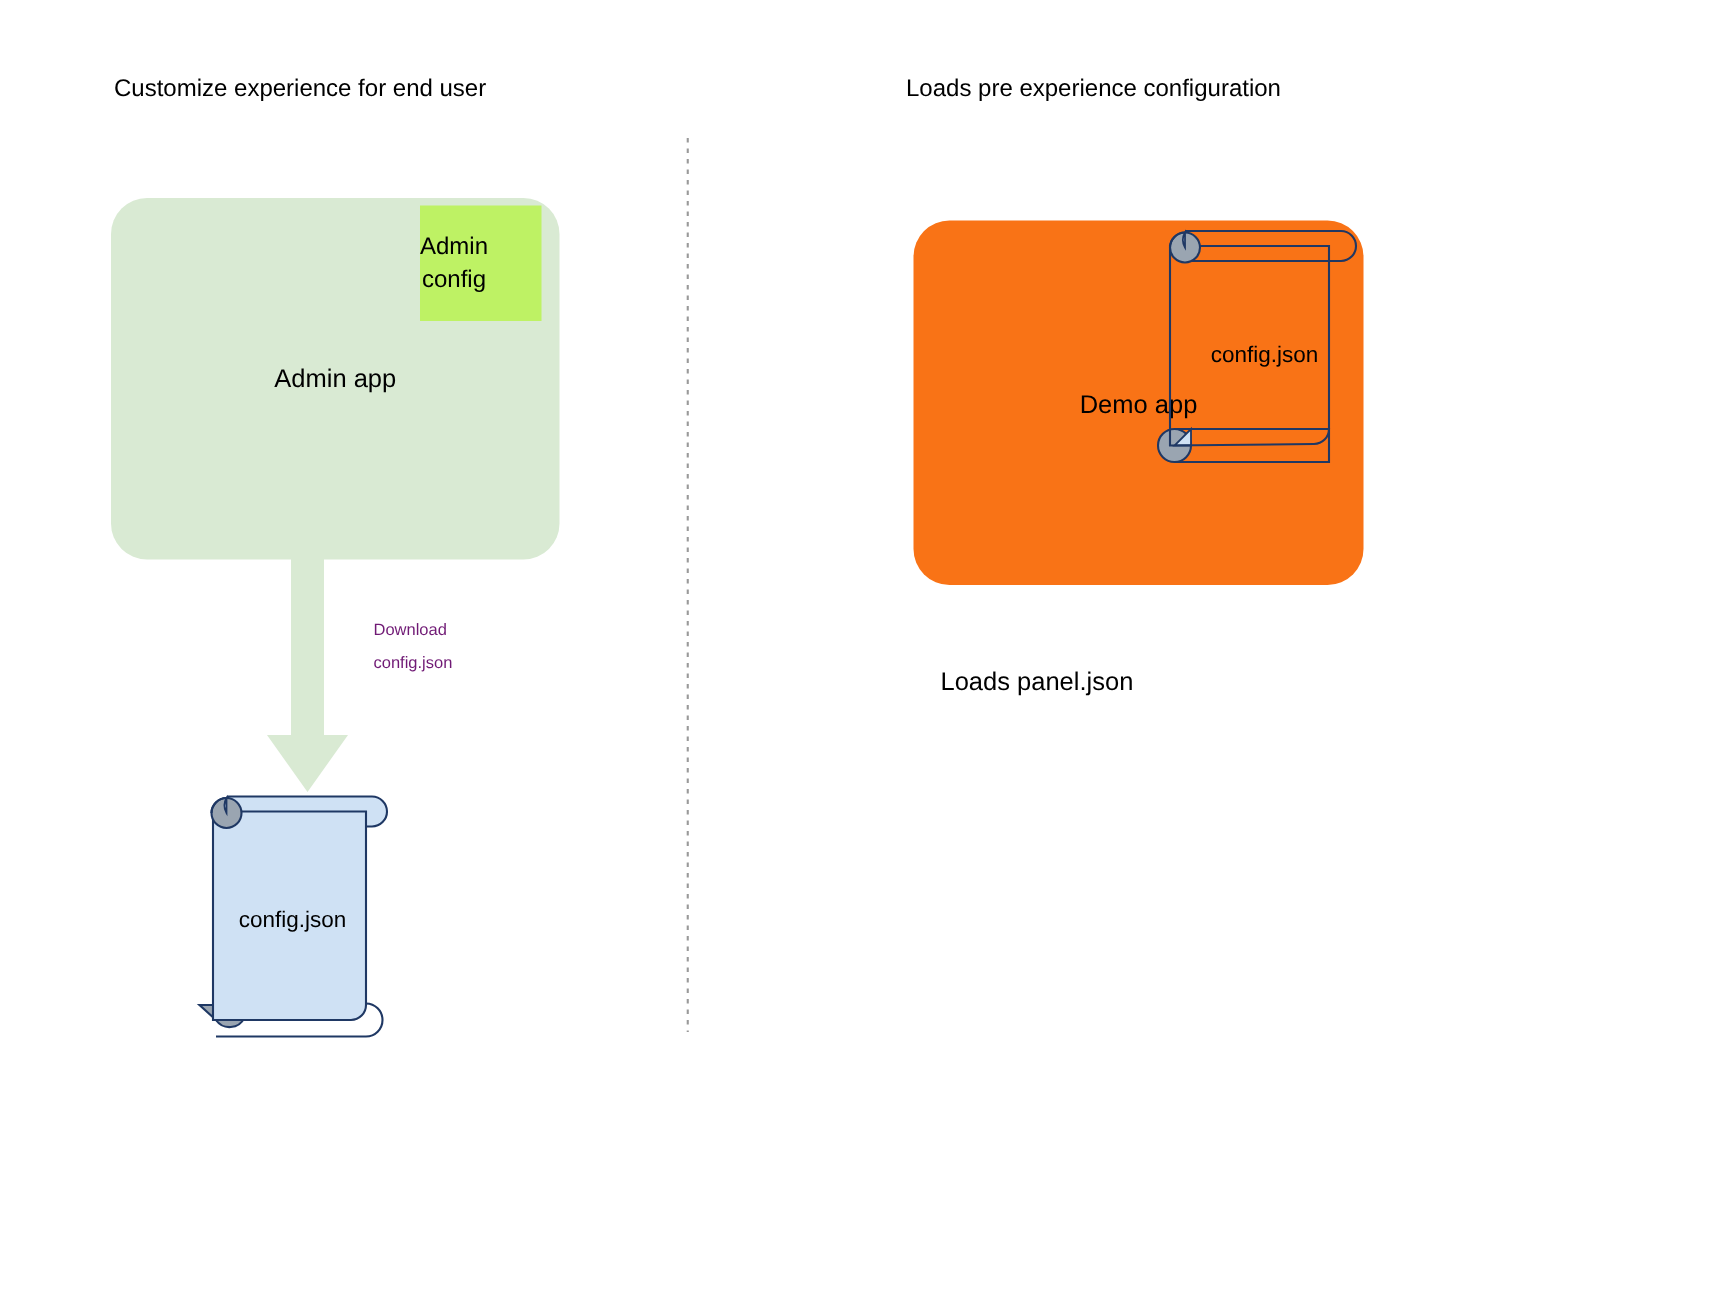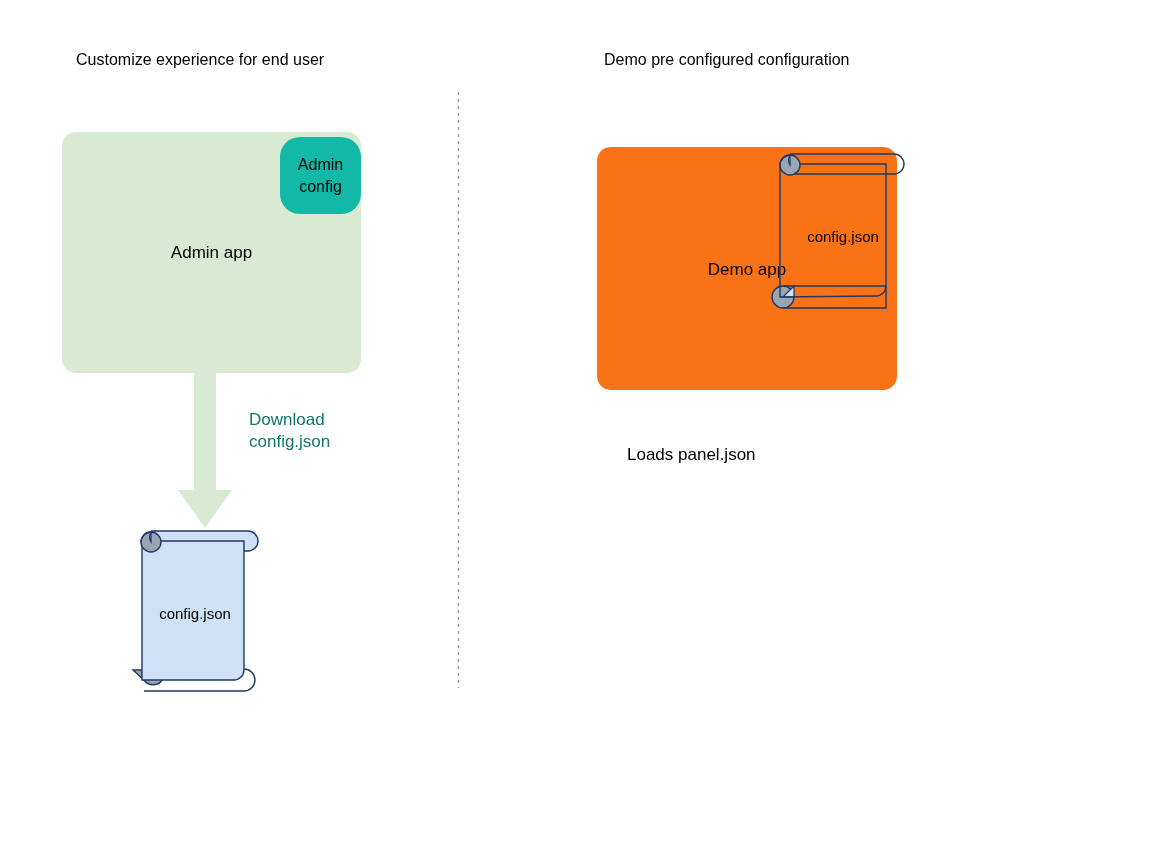--- a/index.html
+++ b/index.html
@@ -25,63 +25,64 @@
   
   .heading {
     font-size: 16px;
     line-height: 20px;
     color: #000000;
     white-space: nowrap;
   }
 
   
   .app-box {
-    border-radius: 14px;
+    border-radius: 24px;
     box-sizing: border-box;
+    margin-left: 12px;
   }
   .app-box-green { background: #d9ead3; }
   .app-box-blue  { background: #f97316; }
 
   .app-label {
     position: absolute;
     left: 0;
     width: 100%;
     text-align: center;
     font-size: 17px;
     line-height: 21px;
     color: #000000;
     white-space: nowrap;
   }
 
   
   .panel-chip {
-    background: #14b8a6;
-    border-radius: 20px;
+    background: #bef264;
+    border-radius: 0;
     display: flex;
     align-items: center;
-    justify-content: center;
+    justify-content: flex-start;
     text-align: center;
     font-size: 16px;
     line-height: 22px;
     color: #000000;
   }
 
   
   .caption {
     font-size: 17px;
     line-height: 21px;
     white-space: nowrap;
     color: #000000;
   }
 
   
   .arrow-label {
-    font-size: 17px;
+    font-size: 11px;
     line-height: 22px;
-    color: #0f766e;
+    color: #701a75;
     white-space: nowrap;
   }
 
   
   .doc-label {
     position: absolute;
     width: 100%;
     left: 0;
     text-align: center;
     font-size: 15px;
@@ -140,21 +141,21 @@
     </svg>
     <div class="doc-label" style="top:77px;">config.json</div>
   </div>
 
   <div class="abs" style="left:457px; top:92px;">
     <svg width="3" height="596" viewBox="0 0 3 596">
       <line x1="1.5" y1="0" x2="1.5" y2="596" stroke="#999999" stroke-width="1.4" stroke-dasharray="3 4"></line>
     </svg>
   </div>
 
-  <div class="abs heading" style="left:604px; top:50px;">Demo pre configured configuration</div>
+  <div class="abs heading" style="left:604px; top:50px;">Loads pre experience configuration</div>
 
   <div class="abs app-box app-box-blue" style="left:597px; top:147px; width:300px; height:243px;">
     <div class="app-label" style="top:112px;">Demo app</div>
   </div>
 
   <div class="abs" style="left:768px; top:152px; width:150px; height:156px;">
     <svg width="150" height="156" viewBox="0 0 150 156">
 
       <circle cx="15" cy="145" r="11" fill="#9aa5b1" stroke="#1f3864" stroke-width="1.4"></circle>
       <path d="M15,145 L26,145 L26,134 Z" fill="#cfe1f4" stroke="#1f3864" stroke-width="1.2"></path>

